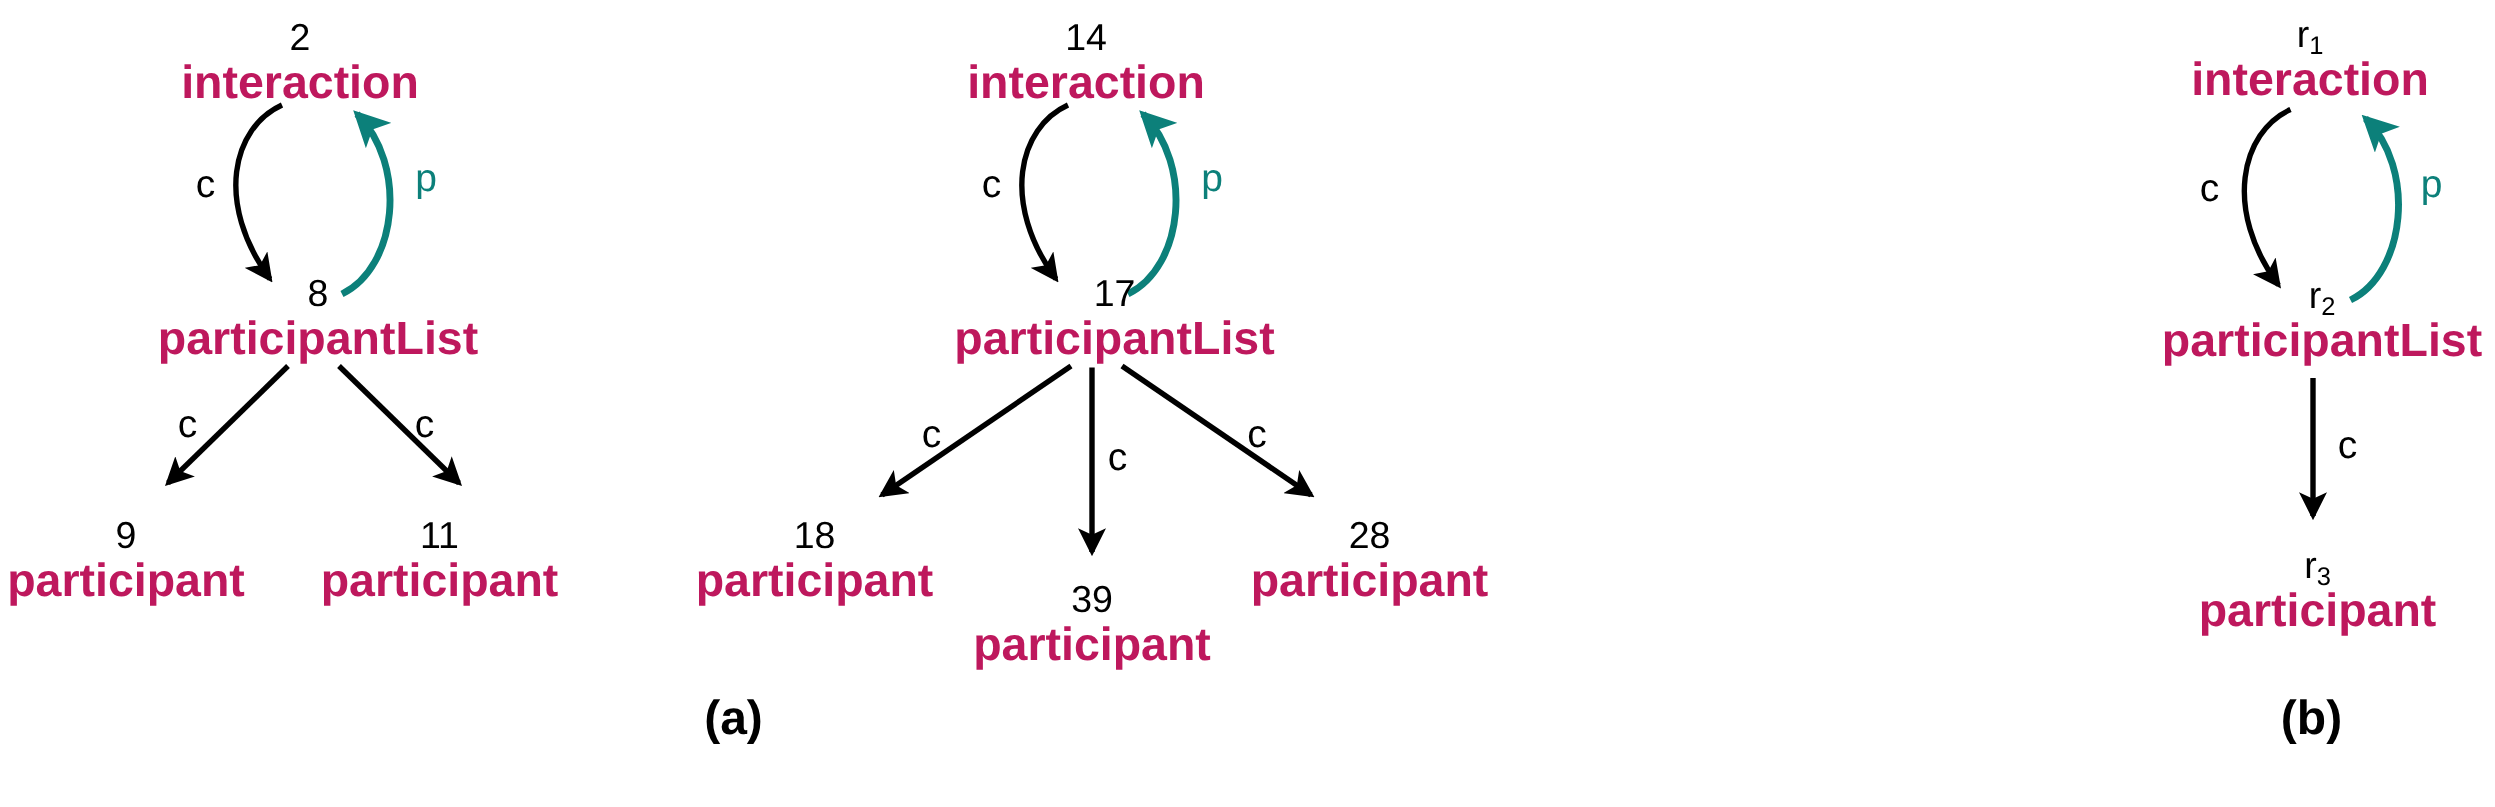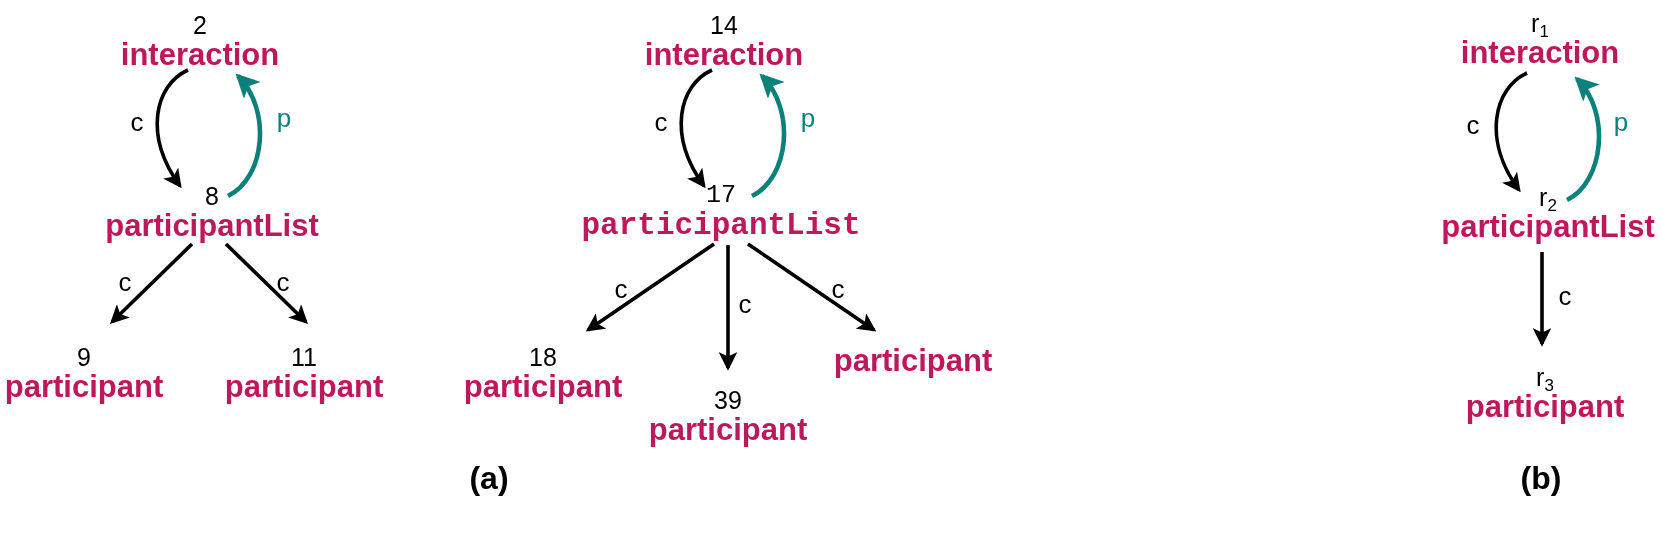--- a/index.html
+++ b/index.html
@@ -111,51 +111,52 @@
   <div class="node" style="left:212px; top:183px;">
     <span class="node-id">8</span>
     <span class="node-label">participantList</span>
   </div>
 
   <div class="node" style="left:84px; top:344px;">
     <span class="node-id">9</span>
     <span class="node-label">participant</span>
   </div>
 
-  <div class="node" style="left:304px; top:344px;">
+  <div class="node" style="left:293px; top:344px;">
     <span class="node-id">11</span>
     <span class="node-label">participant</span>
   </div>
 
   <span class="edge-label" style="left:137px; top:122px;">c</span>
   <span class="edge-label teal" style="left:284px; top:118px;">p</span>
   <span class="edge-label" style="left:125px; top:282px;">c</span>
   <span class="edge-label" style="left:283px; top:282px;">c</span>
 
   <div class="node" style="left:724px; top:12px;">
     <span class="node-id">14</span>
     <span class="node-label">interaction</span>
   </div>
 
-  <div class="node" style="left:721px; top:183px;font-family:Liberation Mono, monospace;">
+  <div class="node" style="left:743px; top:183px;">
     <span class="node-id">17</span>
     <span class="node-label">participantList</span>
   </div>
 
   <div class="node" style="left:543px; top:344px;text-align:center;">
     <span class="node-id">18</span>
     <span class="node-label">participant</span>
   </div>
 
   <div class="node" style="left:728px; top:387px;">
     <span class="node-id">39</span>
     <span class="node-label">participant</span>
   </div>
 
   <div class="node" style="left:913px; top:344px;">
+    <span class="node-id">28</span>
     <span class="node-label">participant</span>
   </div>
 
   <span class="edge-label" style="left:661px; top:122px;">c</span>
   <span class="edge-label teal" style="left:808px; top:118px;">p</span>
   <span class="edge-label" style="left:621px; top:289px;">c</span>
   <span class="edge-label" style="left:745px; top:304px;">c</span>
   <span class="edge-label" style="left:838px; top:289px;">c</span>
 
   <div class="node" style="left:1540px; top:10px;">

